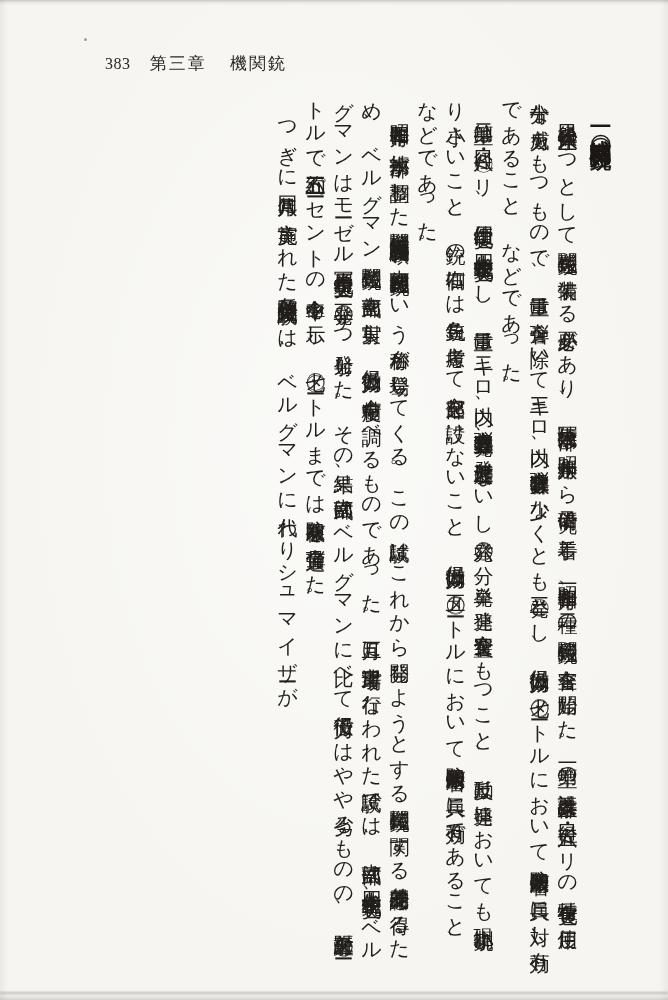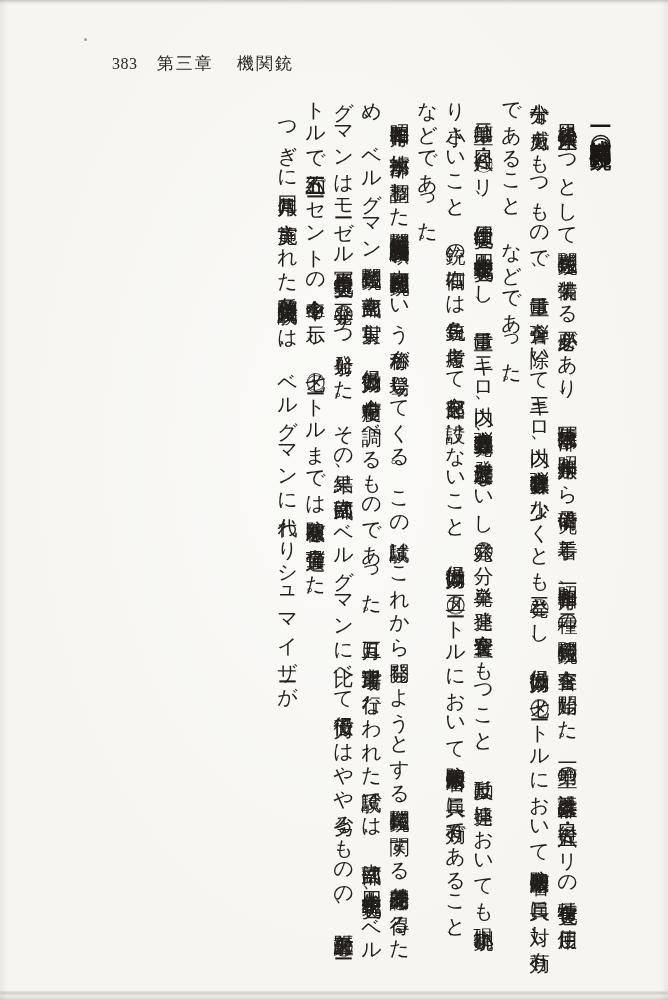--- a/index.html
+++ b/index.html
@@ -20,21 +20,21 @@
       linear-gradient(270deg, rgba(120,115,105,0.10) 0px, rgba(0,0,0,0) 8px),
       radial-gradient(ellipse at 50% 45%, rgba(255,255,255,0.5) 0%, rgba(0,0,0,0) 70%);
     overflow: hidden;
     color: #23201d;
     font-family: "Liberation Serif", "DejaVu Serif", serif;
   }
   
   .running-head {
     position: absolute;
     top: 52px;
-    left: 112px;
+    left: 105px;
     font-size: 17px;
     letter-spacing: 1px;
     white-space: nowrap;
     color: #2a2723;
   }
   .running-head .pagenum {
     font-size: 16px;
     margin-right: 14px;
     letter-spacing: 0.5px;
   }

